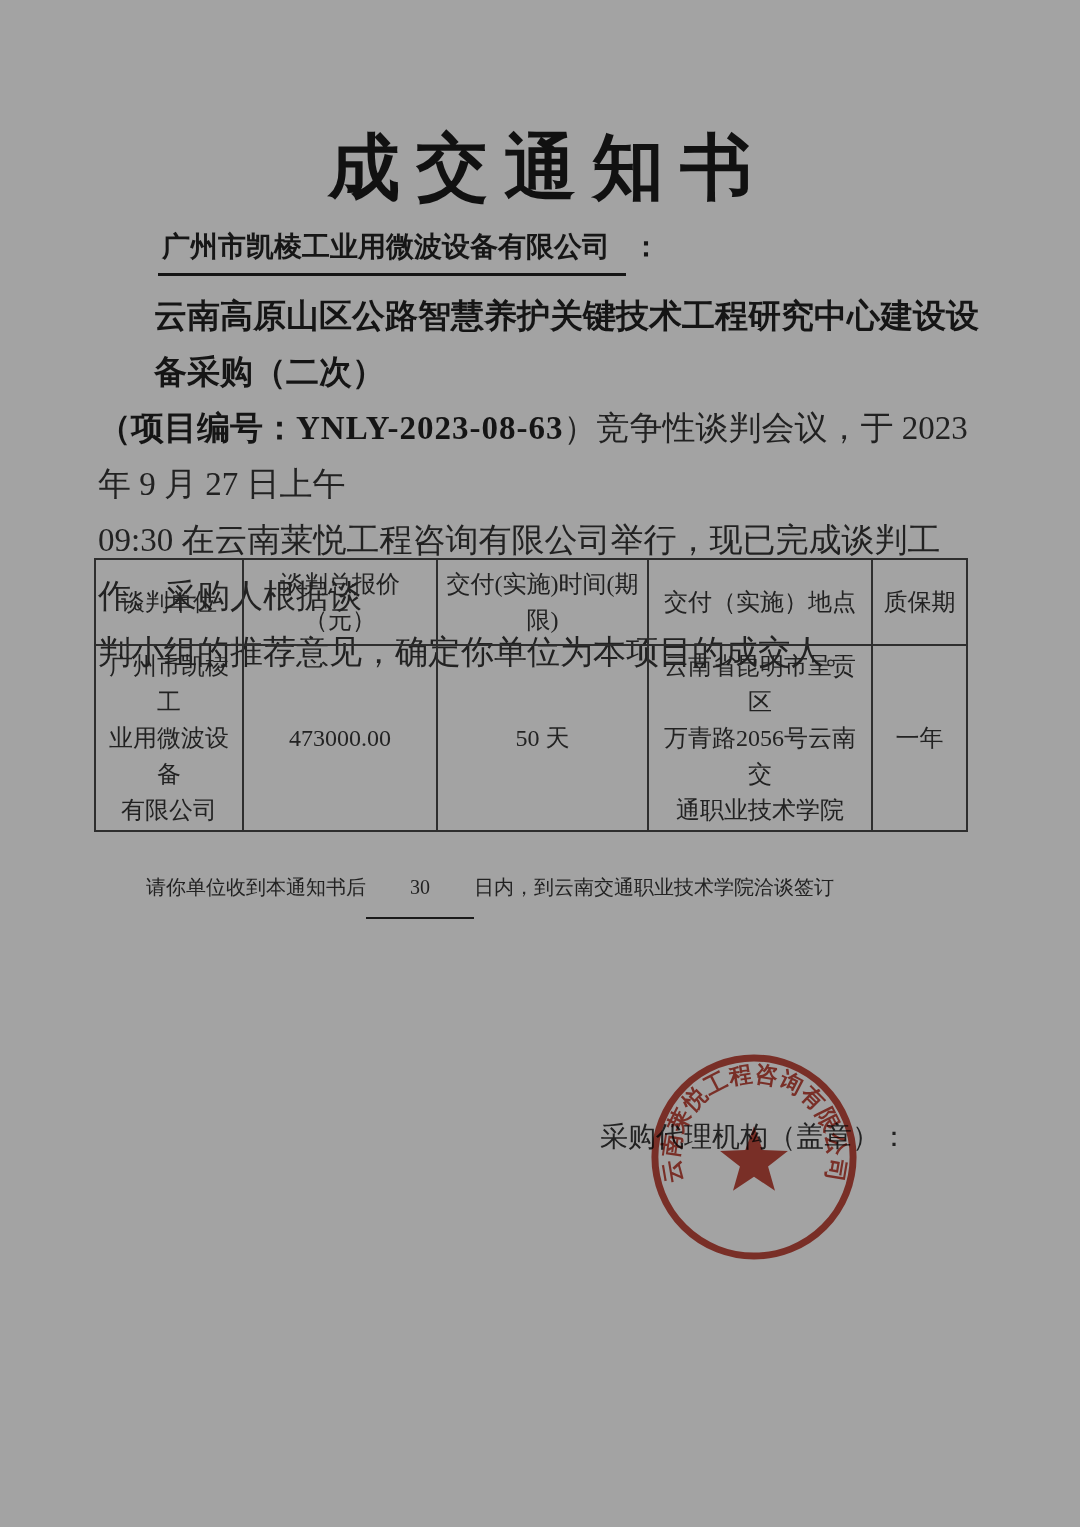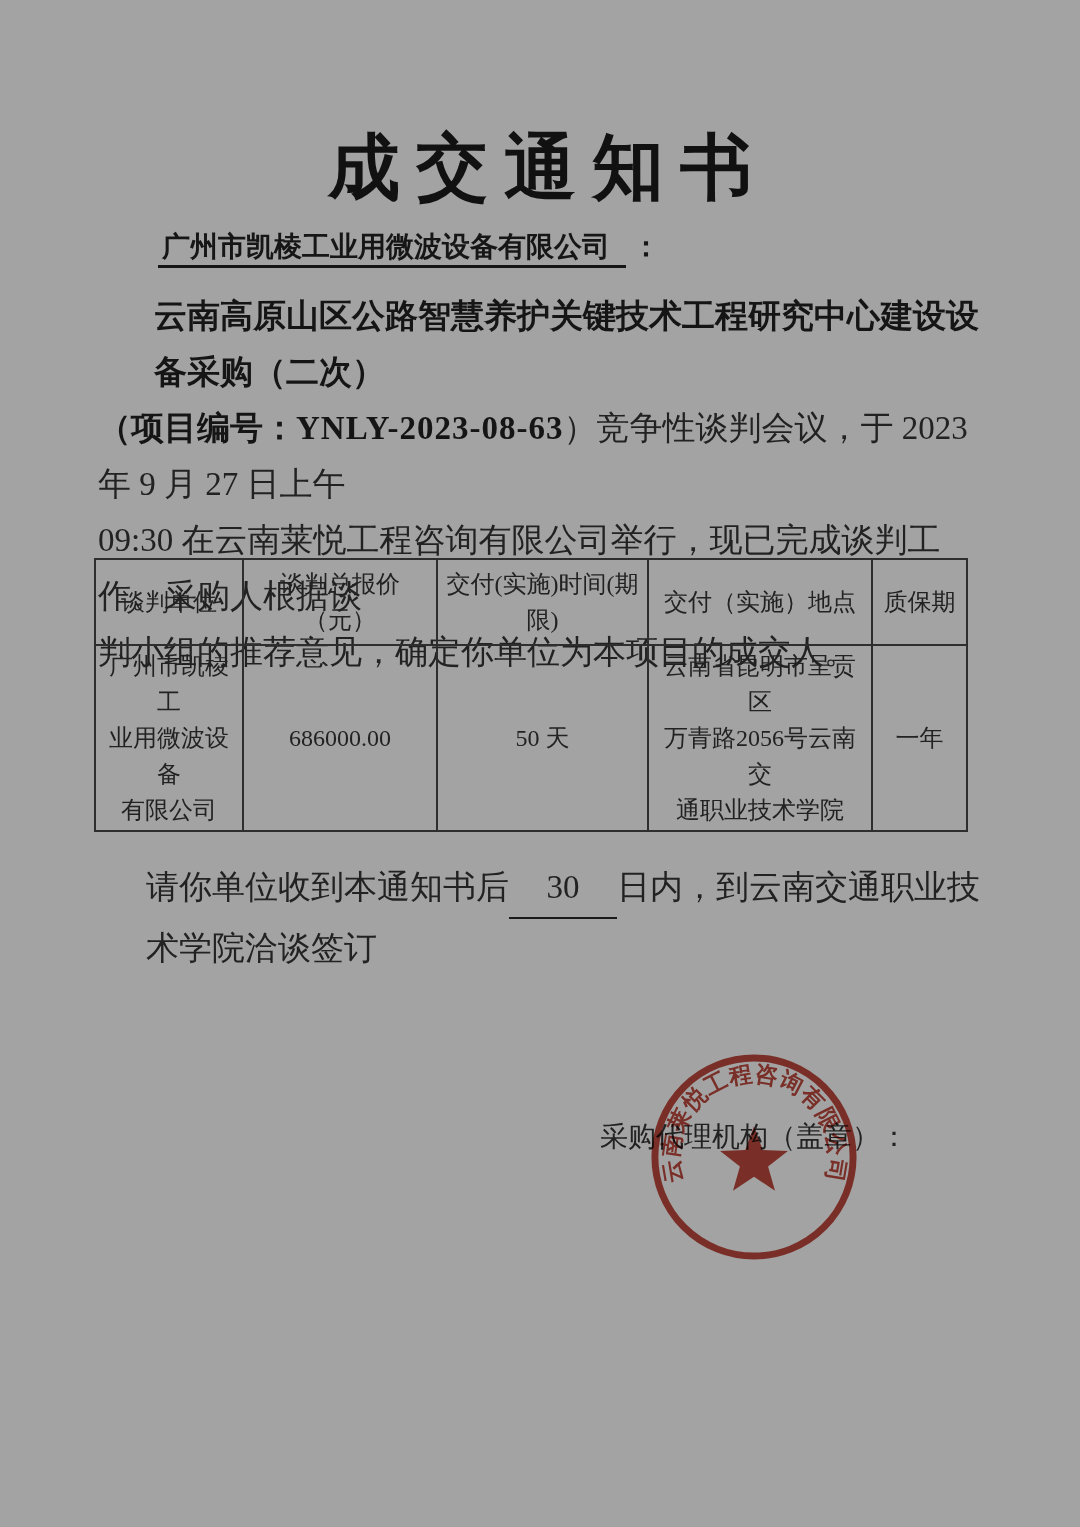--- a/index.html
+++ b/index.html
@@ -10,21 +10,21 @@
   }
   .doc-title{
     position:absolute;top:120px;left:0;width:100%;
     text-align:center;font-size:72px;font-weight:800;
     letter-spacing:16px;text-indent:16px;color:#111;
   }
   .addressee{
     position:absolute;left:158px;top:228px;
     font-size:28px;font-weight:700;color:#161616;
   }
-  .addressee .name{border-bottom:3px solid #151515;padding:0 16px 3px 4px;}
+  .addressee .name{border-bottom:3px solid #151515;padding:0 16px 11px 4px;}
   .addressee .colon{margin-left:6px;}
   .intro{
     position:absolute;left:98px;top:288px;width:884px;
     font-size:33px;line-height:56px;color:#222;
   }
   .intro .l1{font-weight:700;padding-left:56px;color:#151515;}
   .intro .bold{font-weight:700;color:#151515;}
   .code{font-weight:600;letter-spacing:1px;margin-top:13px;}
   .notice-table{
     position:absolute;left:94px;top:558px;width:872px;
@@ -32,21 +32,21 @@
     font-size:24px;color:#222;
   }
   .notice-table th,.notice-table td{
     border:2px solid #2e2e2e;text-align:center;vertical-align:middle;
     font-weight:400;padding:2px 4px;line-height:36px;white-space:pre-line;
   }
   .notice-table thead tr{height:86px;}
   .notice-table tbody tr{height:152px;}
   .closing{
     position:absolute;left:98px;top:858px;width:884px;
-    font-size:33px;line-height:58px;color:#222;
+    font-size:20px;line-height:58px;color:#222;
   }
   .closing .indent{padding-left:48px;}
   .days{
     display:inline-block;min-width:96px;text-align:center;
     border-bottom:2px solid #1a1a1a;padding:0 6px 1px 6px;
   }
   .signature{
     position:absolute;left:600px;top:1118px;
     font-size:28px;color:#222;
   }
@@ -92,21 +92,21 @@
 限)</th>
         <th>交付（实施）地点</th>
         <th>质保期</th>
       </tr>
     </thead>
     <tbody>
       <tr>
         <td>广州市凯棱工
 业用微波设备
 有限公司</td>
-        <td>686000.00</td>
+        <td>473000.00</td>
         <td>50 天</td>
         <td>云南省昆明市呈贡区
 万青路2056号云南交
 通职业技术学院</td>
         <td>一年</td>
       </tr>
     </tbody>
   </table>
 
   <div class="closing">

